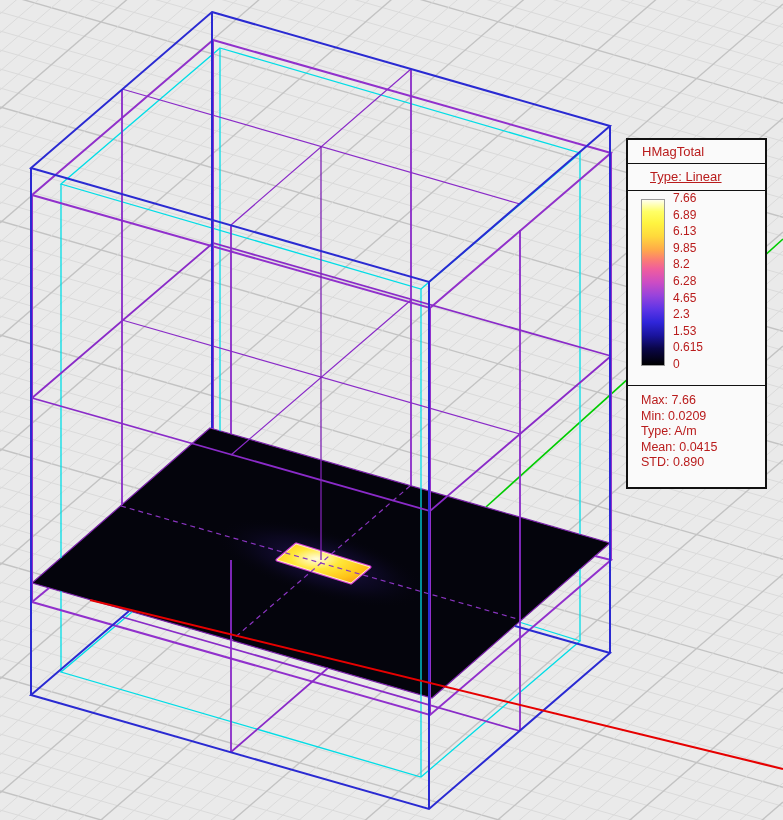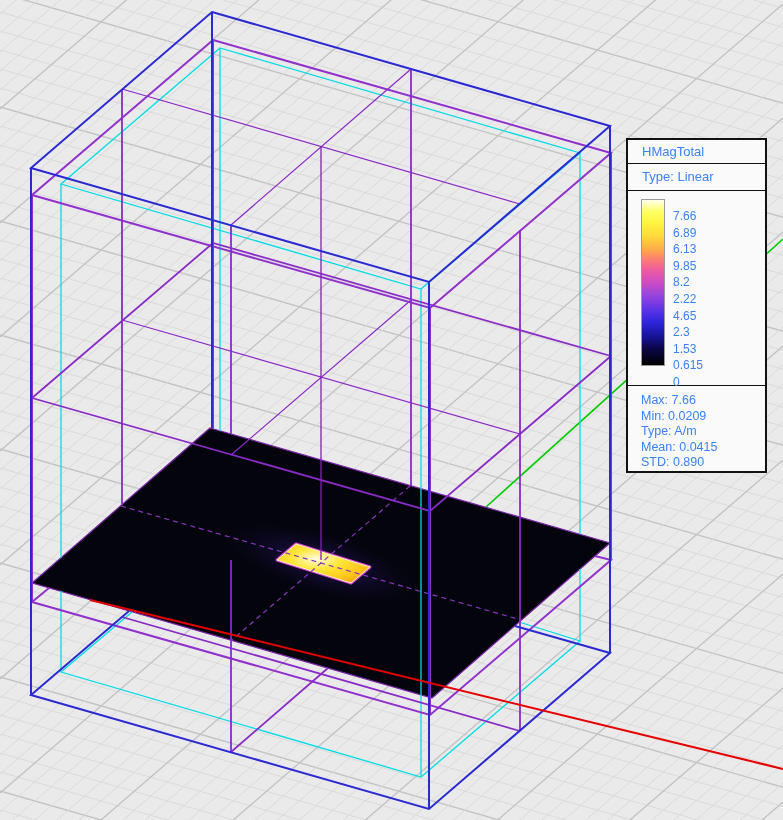--- a/index.html
+++ b/index.html
@@ -1,31 +1,31 @@
 <!DOCTYPE html>
 <html><head>
 <meta charset="utf-8">
 <style>
   html,body{margin:0;padding:0;background:#eaeaea;}
   body{font-family:"Liberation Sans","DejaVu Sans",sans-serif;}
   #stage{position:relative;width:783px;height:820px;overflow:hidden;background:#eaeaea;}
   #scene{position:absolute;left:0;top:0;}
   
   #legend{position:absolute;left:626px;top:138px;width:141px;background:#fafafa;
-          border:2px solid #111;box-sizing:border-box;color:#3b82f6;}
+          border:2px solid #111;box-sizing:border-box;color:#b91c1c;}
   .lg-title{height:23px;line-height:23px;border-bottom:1px solid #111;padding-left:14px;
             font-size:13px;white-space:nowrap;}
-  .lg-type{height:26px;line-height:26px;border-bottom:1px solid #111;padding-left:14px;
-           font-size:13px;white-space:nowrap;}
+  .lg-type{height:26px;line-height:26px;border-bottom:1px solid #111;padding-left:22px;
+           font-size:13px;white-space:nowrap;text-decoration:underline;}
   .lg-bar{height:194px;border-bottom:1px solid #111;position:relative;}
   #colorbar{position:absolute;left:13px;top:8px;width:24px;height:167px;border:1px solid #9a9a9a;box-sizing:border-box;}
-  #scale-labels{position:absolute;left:45px;top:18px;height:180px;display:flex;
+  #scale-labels{position:absolute;left:45px;top:0;height:180px;display:flex;
                 flex-direction:column;justify-content:space-between;}
   #scale-labels div{font-size:12px;line-height:14px;}
-  .lg-stats{padding:7px 4px 0 13px;}
+  .lg-stats{padding:7px 4px 16px 13px;}
   .lg-stats div{font-size:12.5px;line-height:15.5px;white-space:nowrap;}
 </style>
 </head>
 <body>
 
 <div id="stage">
 
   <svg id="scene" width="783" height="820" viewBox="0 0 783 820">
     <defs>
       <radialGradient id="patchGrad" cx="42%" cy="38%" r="75%">
@@ -246,21 +246,21 @@
     <div class="lg-title">HMagTotal</div>
     <div class="lg-type">Type: Linear</div>
     <div class="lg-bar">
       <div id="colorbar" style="background: linear-gradient(rgb(255, 255, 238) 0%, rgb(255, 255, 102) 7%, rgb(255, 244, 64) 14%, rgb(255, 217, 60) 22%, rgb(255, 171, 72) 30%, rgb(251, 126, 114) 36%, rgb(239, 93, 158) 42%, rgb(204, 76, 196) 50%, rgb(151, 67, 220) 58%, rgb(95, 53, 230) 66%, rgb(47, 37, 218) 74%, rgb(26, 20, 158) 82%, rgb(10, 6, 72) 90%, rgb(0, 0, 0) 100%);"></div>
       <div id="scale-labels">
           <div>7.66</div>
           <div>6.89</div>
           <div>6.13</div>
           <div>9.85</div>
           <div>8.2</div>
-          <div>2.22</div>
+          <div>6.28</div>
           <div>4.65</div>
           <div>2.3</div>
           <div>1.53</div>
           <div>0.615</div>
           <div>0</div>
         </div>
     </div>
     <div class="lg-stats" id="stats">
         <div>Max: 7.66</div>
         <div>Min: 0.0209</div>

